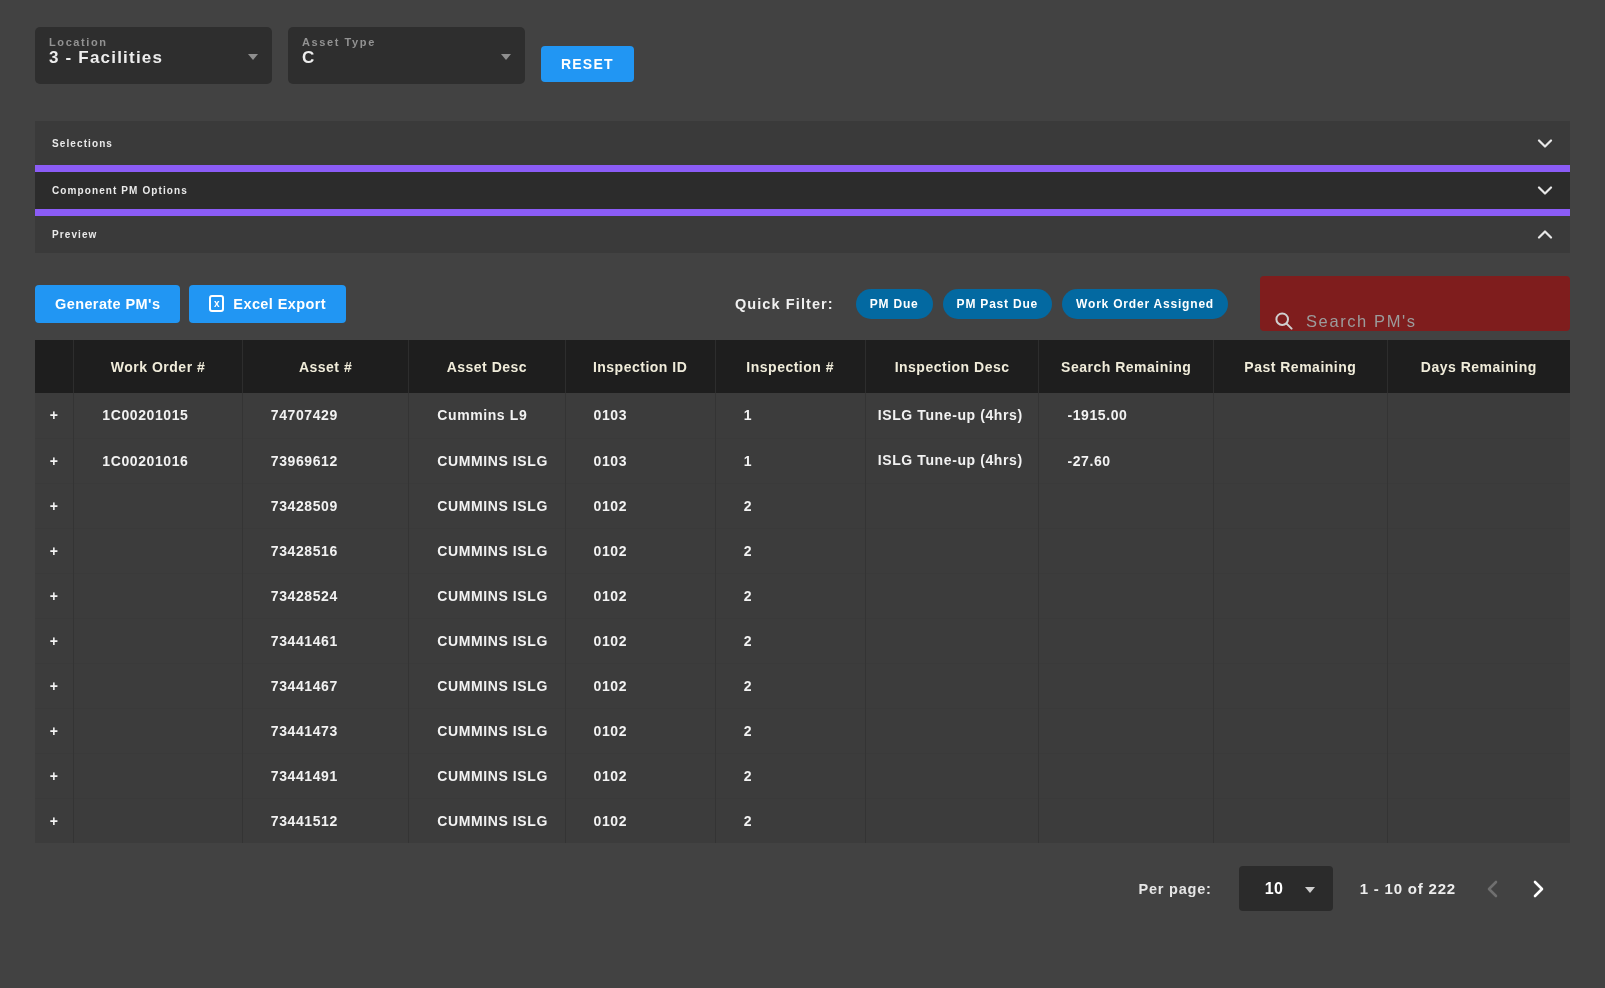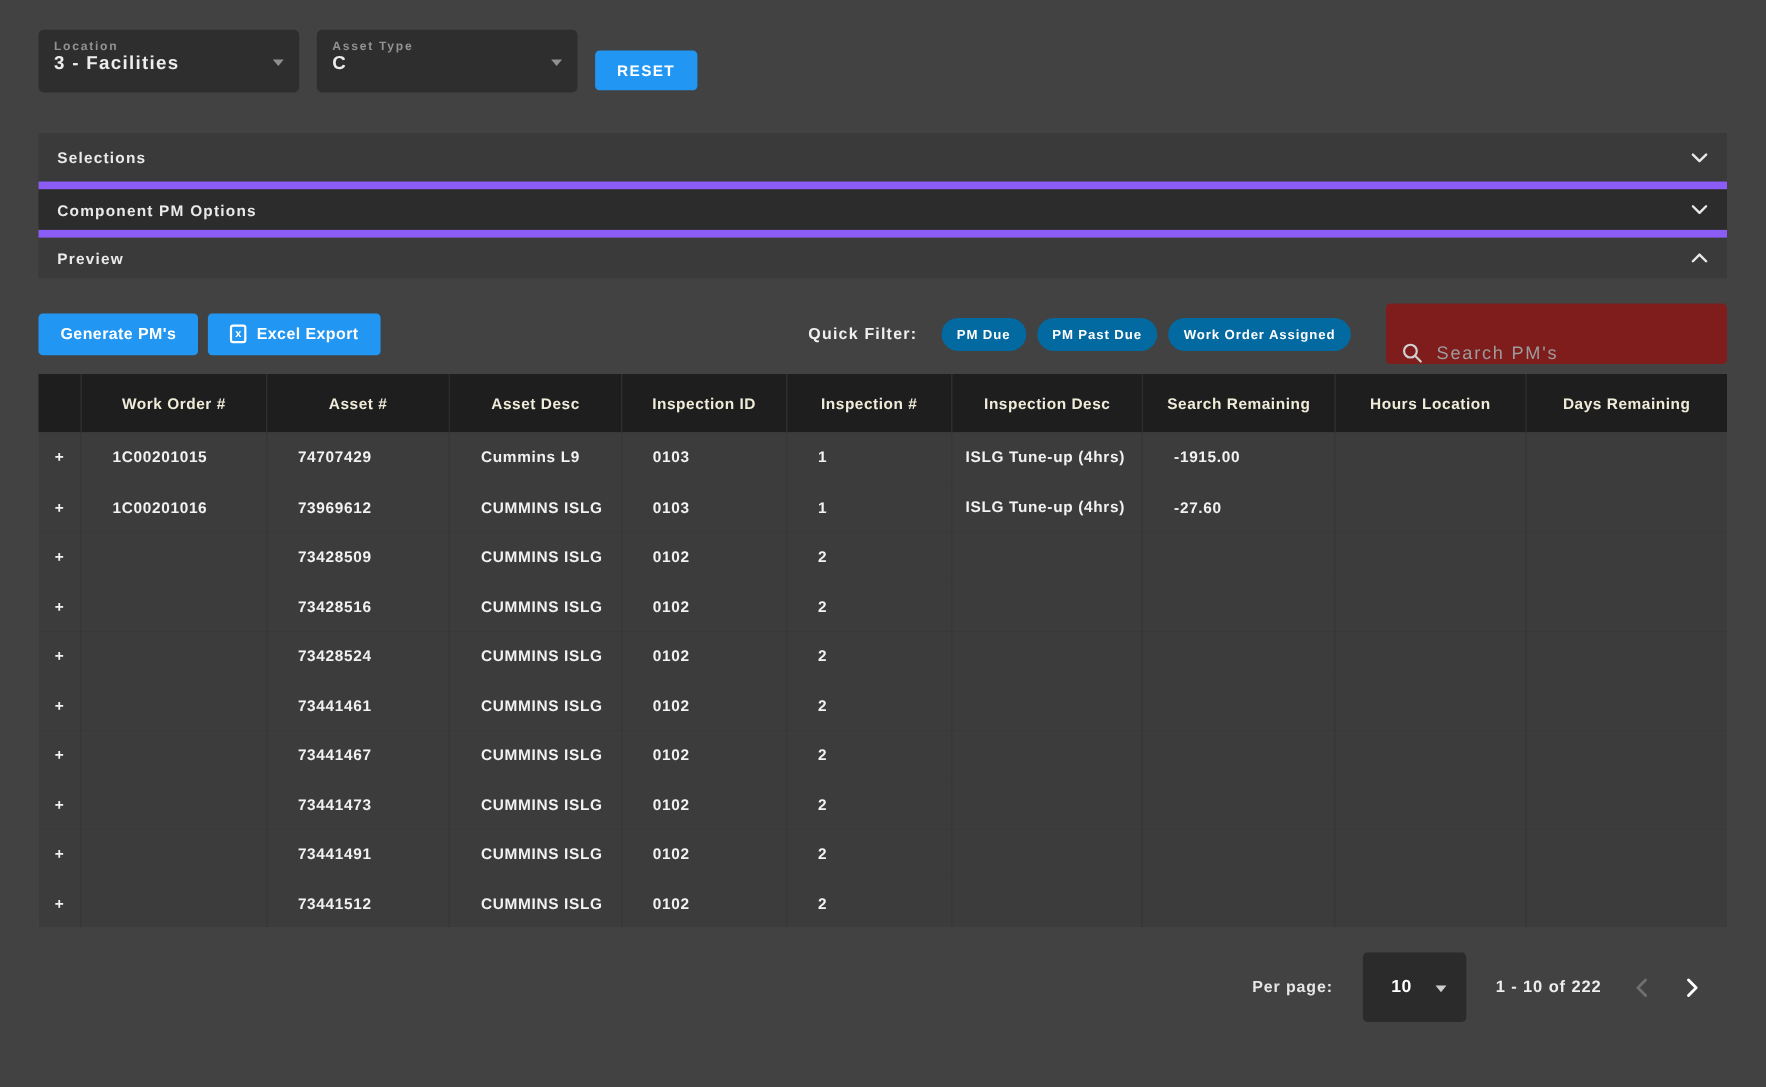--- a/index.html
+++ b/index.html
@@ -57,21 +57,21 @@
   .acc-bar {
     height: 44px;
     display: flex; align-items: center; justify-content: space-between;
     padding: 0 17px;
     cursor: pointer;
   }
   .acc-bar.shade-a { background: #3a3a3a; }
   .acc-bar.shade-b { background: #2c2c2c; }
   .acc-bar + .acc-bar { border-top: 7px solid #8b5cf6; }
   .acc-label {
-    font-size: 14px; font-weight: 700; letter-spacing: 1.1px; color: #eaeaea;
+    font-size: 10px; font-weight: 700; letter-spacing: 1.1px; color: #eaeaea;
   }
   .chev svg { display: block; }
   .chev.up svg { transform: rotate(180deg); }
 
   
   .toolbar {
     margin-top: 23px;
     display: flex; align-items: center; justify-content: space-between;
   }
   .toolbar-left { display: flex; align-items: center; gap: 9px; }
@@ -148,21 +148,21 @@
   
   .pagination {
     margin-top: 23px;
     display: flex; align-items: center; justify-content: flex-end;
     gap: 27px;
     padding-right: 22px;
   }
   .pp-label { font-size: 14.5px; font-weight: 700; letter-spacing: 0.8px; color: #e6e6e6; }
   .pp-select {
     position: relative;
-    width: 94px; height: 63px;
+    width: 94px; height: 45px;
     background: #2b2b2b; border-radius: 4px;
     display: flex; align-items: center;
     padding-left: 26px;
     cursor: pointer;
   }
   .pp-value { font-size: 16px; font-weight: 700; letter-spacing: 0.5px; color: #ffffff; }
   .pp-select .caret-down { right: 18px; border-top-color: #cfcfcf; }
   .range-text { font-size: 15px; font-weight: 700; letter-spacing: 0.8px; color: #ededed; }
   .page-nav { background: none; border: none; cursor: pointer; padding: 4px; display: inline-flex; }
   .page-nav.disabled { cursor: default; }
@@ -253,21 +253,21 @@
       <thead>
         <tr>
           <th></th>
           <th>Work Order #</th>
           <th>Asset #</th>
           <th>Asset Desc</th>
           <th>Inspection ID</th>
           <th>Inspection #</th>
           <th>Inspection Desc</th>
           <th>Search Remaining</th>
-          <th>Hours Location</th>
+          <th>Past Remaining</th>
           <th>Days Remaining</th>
         </tr>
       </thead>
       <tbody>
         <tr>
           <td class="c-expand">+</td>
           <td>1C00201015</td>
           <td>74707429</td>
           <td>Cummins L9</td>
           <td>0103</td>

